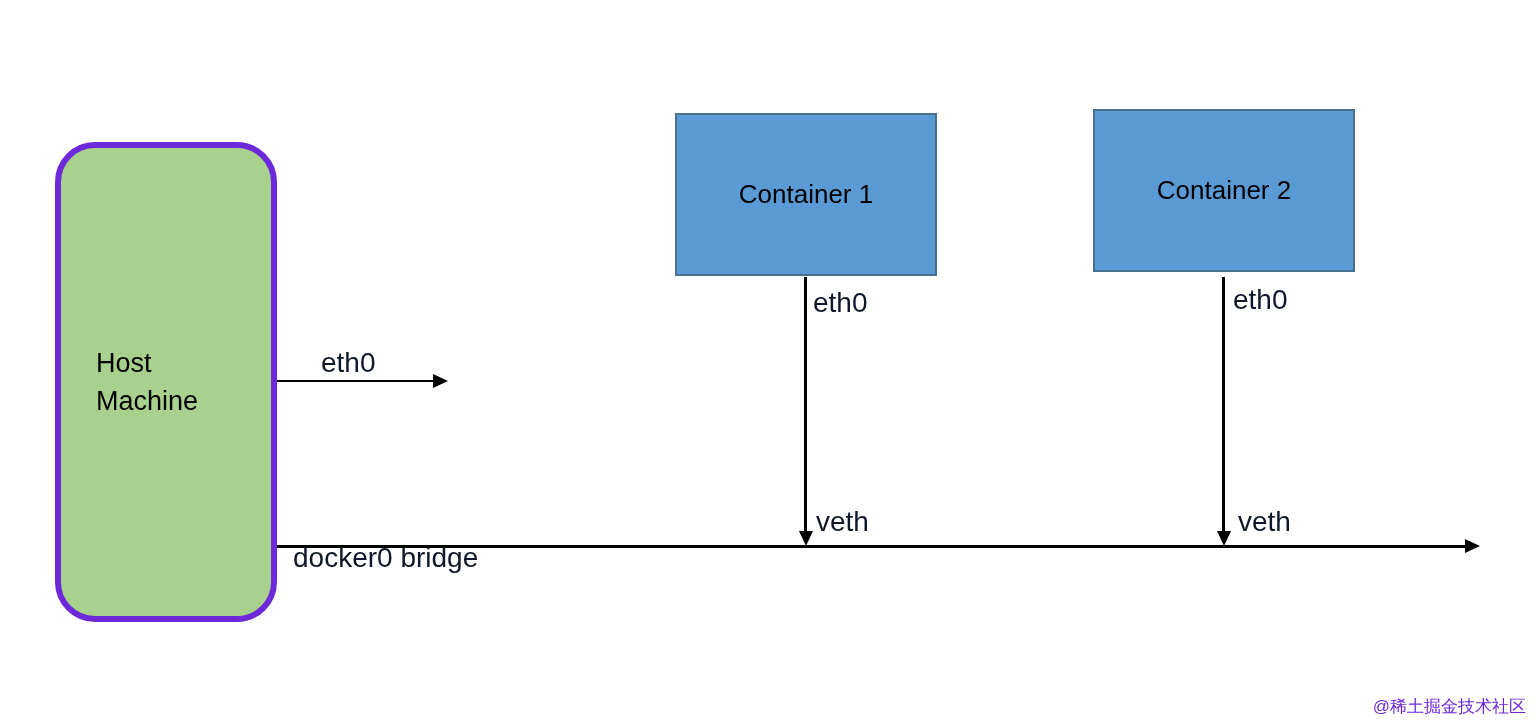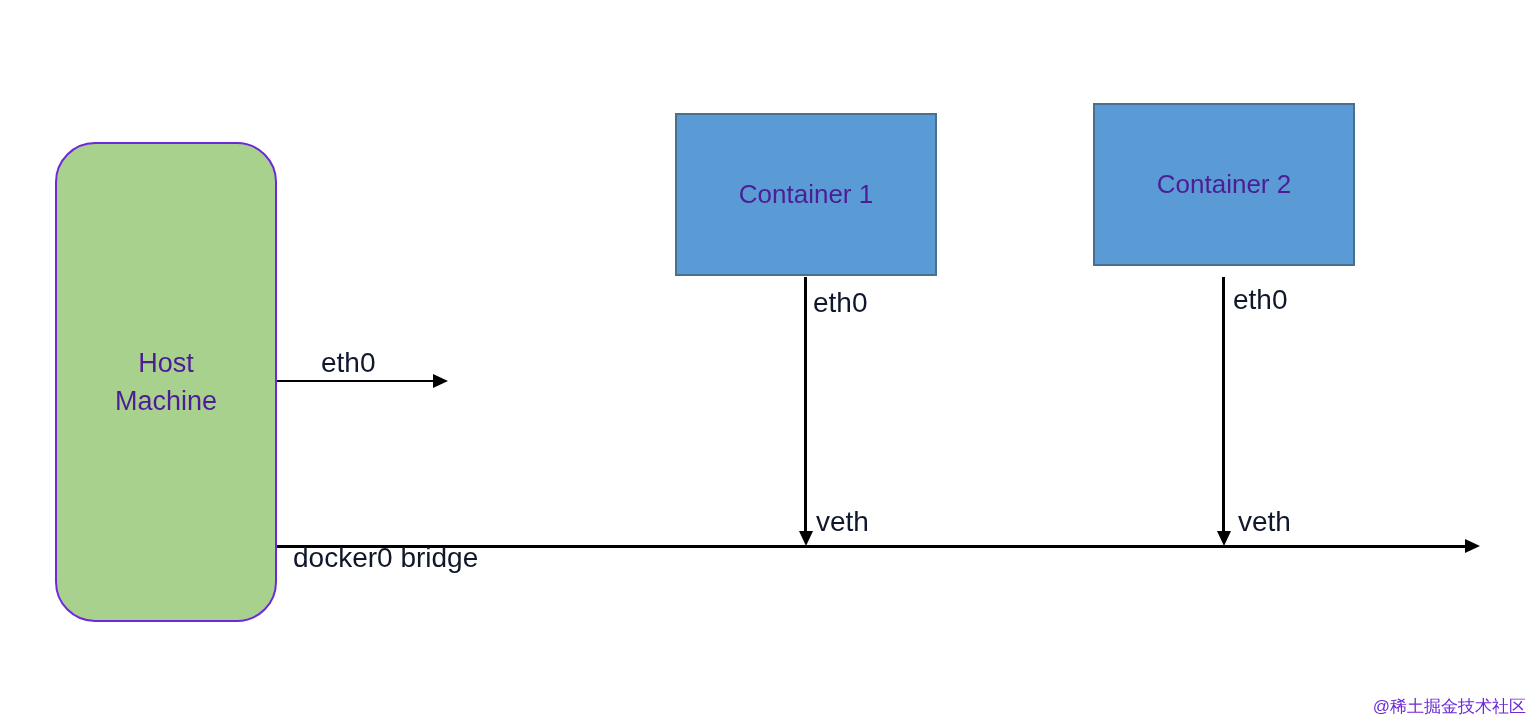--- a/index.html
+++ b/index.html
@@ -15,47 +15,47 @@
     background: #ffffff;
     overflow: hidden;
   }
 
   
   .node {
     position: absolute;
     display: flex;
     align-items: center;
     justify-content: center;
-    text-align: center;
-    color: #4c1d95;
+    text-align: left;
+    color: #000000;
     box-sizing: border-box;
   }
   .host-box {
     left: 55px;
     top: 142px;
     width: 222px;
     height: 480px;
     background: #a9d18e;
-    border: 2px solid #6d28d9;
+    border: 6px solid #6d28d9;
     border-radius: 40px;
     font-size: 27px;
   }
   .host-box .label {
     width: 140px;
     line-height: 38px;
   }
   .container-box {
     width: 262px;
     height: 163px;
     background: #5b9bd5;
     border: 2px solid #49708f;
     font-size: 26px;
   }
   .container-1 { left: 675px; top: 113px; }
-  .container-2 { left: 1093px; top: 103px; }
+  .container-2 { left: 1093px; top: 109px; }
 
   
   .hline {
     position: absolute;
     background: #000000;
     height: 3px;
   }
   .vline {
     position: absolute;
     background: #000000;

